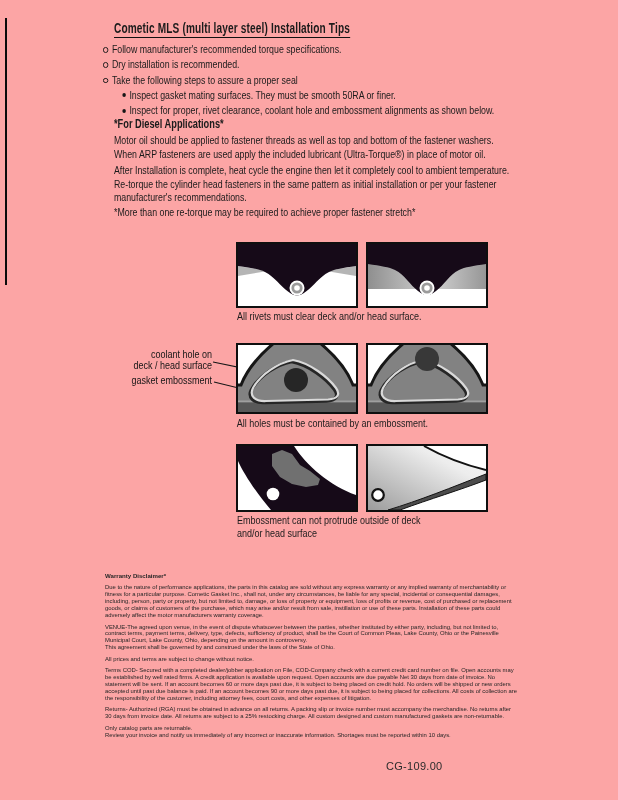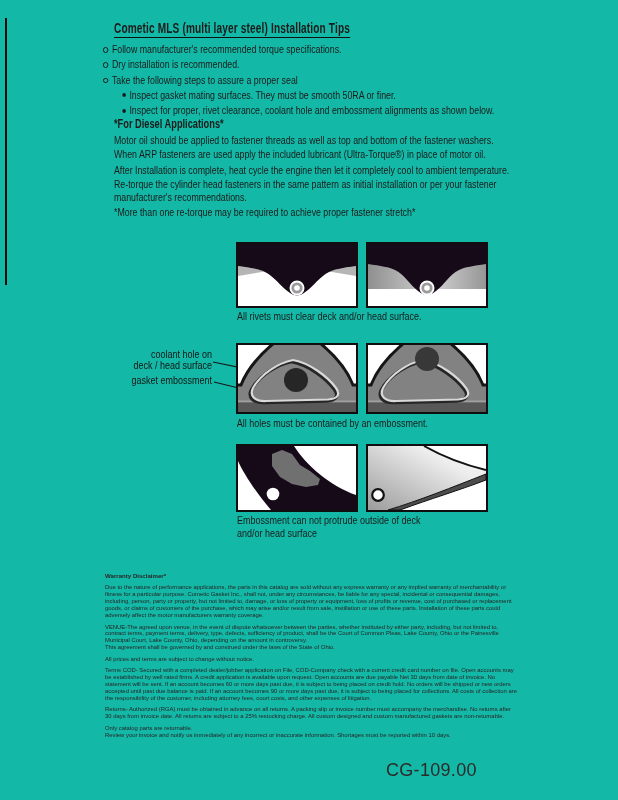--- a/index.html
+++ b/index.html
@@ -1,16 +1,16 @@
 <!DOCTYPE html>
 <html><head>
 <meta charset="utf-8">
 <style>
   html,body{margin:0;padding:0;background:#ffffff;}
-  .page{position:relative;width:618px;height:800px;background:#14b8a6;overflow:hidden;
+  .page{position:relative;width:618px;height:800px;background:#fca5a5;overflow:hidden;
         font-family:"Liberation Sans","DejaVu Sans",sans-serif;color:#1b1b1b;}
   .abs{position:absolute;}
   .nowrap{white-space:nowrap;}
   .sx88{transform:scaleX(.88);transform-origin:0 0;}
   .sx74{transform:scaleX(.74);transform-origin:0 0;}
   .sx72{transform:scaleX(.72);transform-origin:0 0;}
   .sx90{transform:scaleX(.90);transform-origin:0 0;}
   .sx90r{transform:scaleX(.90);transform-origin:100% 0;}
 
   .edge-line{left:5px;top:18px;width:2px;height:267px;background:#0a0a0a;}
@@ -36,21 +36,21 @@
 
   .side-labels{left:62px;width:150px;text-align:right;font-size:10px;line-height:11px;color:#161616;}
   .sl1{top:349px;} .sl2{top:375px;}
 
   .legal{left:105px;top:573px;width:414px;font-size:5.9px;line-height:6.9px;color:#262626;}
   .legal h4{margin:0 0 4.5px 0;font-size:6.1px;}
   .legal p{margin:0 0 4.6px 0;}
   .legal p.cont{margin:0;}
   .legal p.gap{margin:0 0 4.6px 0;}
 
-  .footer{left:386px;top:760px;font-size:18px;letter-spacing:.3px;color:#2b2b2b;}
+  .footer{left:386px;top:760px;font-size:11px;letter-spacing:.3px;color:#2b2b2b;}
 </style>
 </head>
 <body>
 
 <div class="page">
 
   <div class="abs edge-line"></div>
 
   <div class="abs doc-title nowrap sx72">Cometic MLS (multi layer steel) Installation Tips</div>
 

